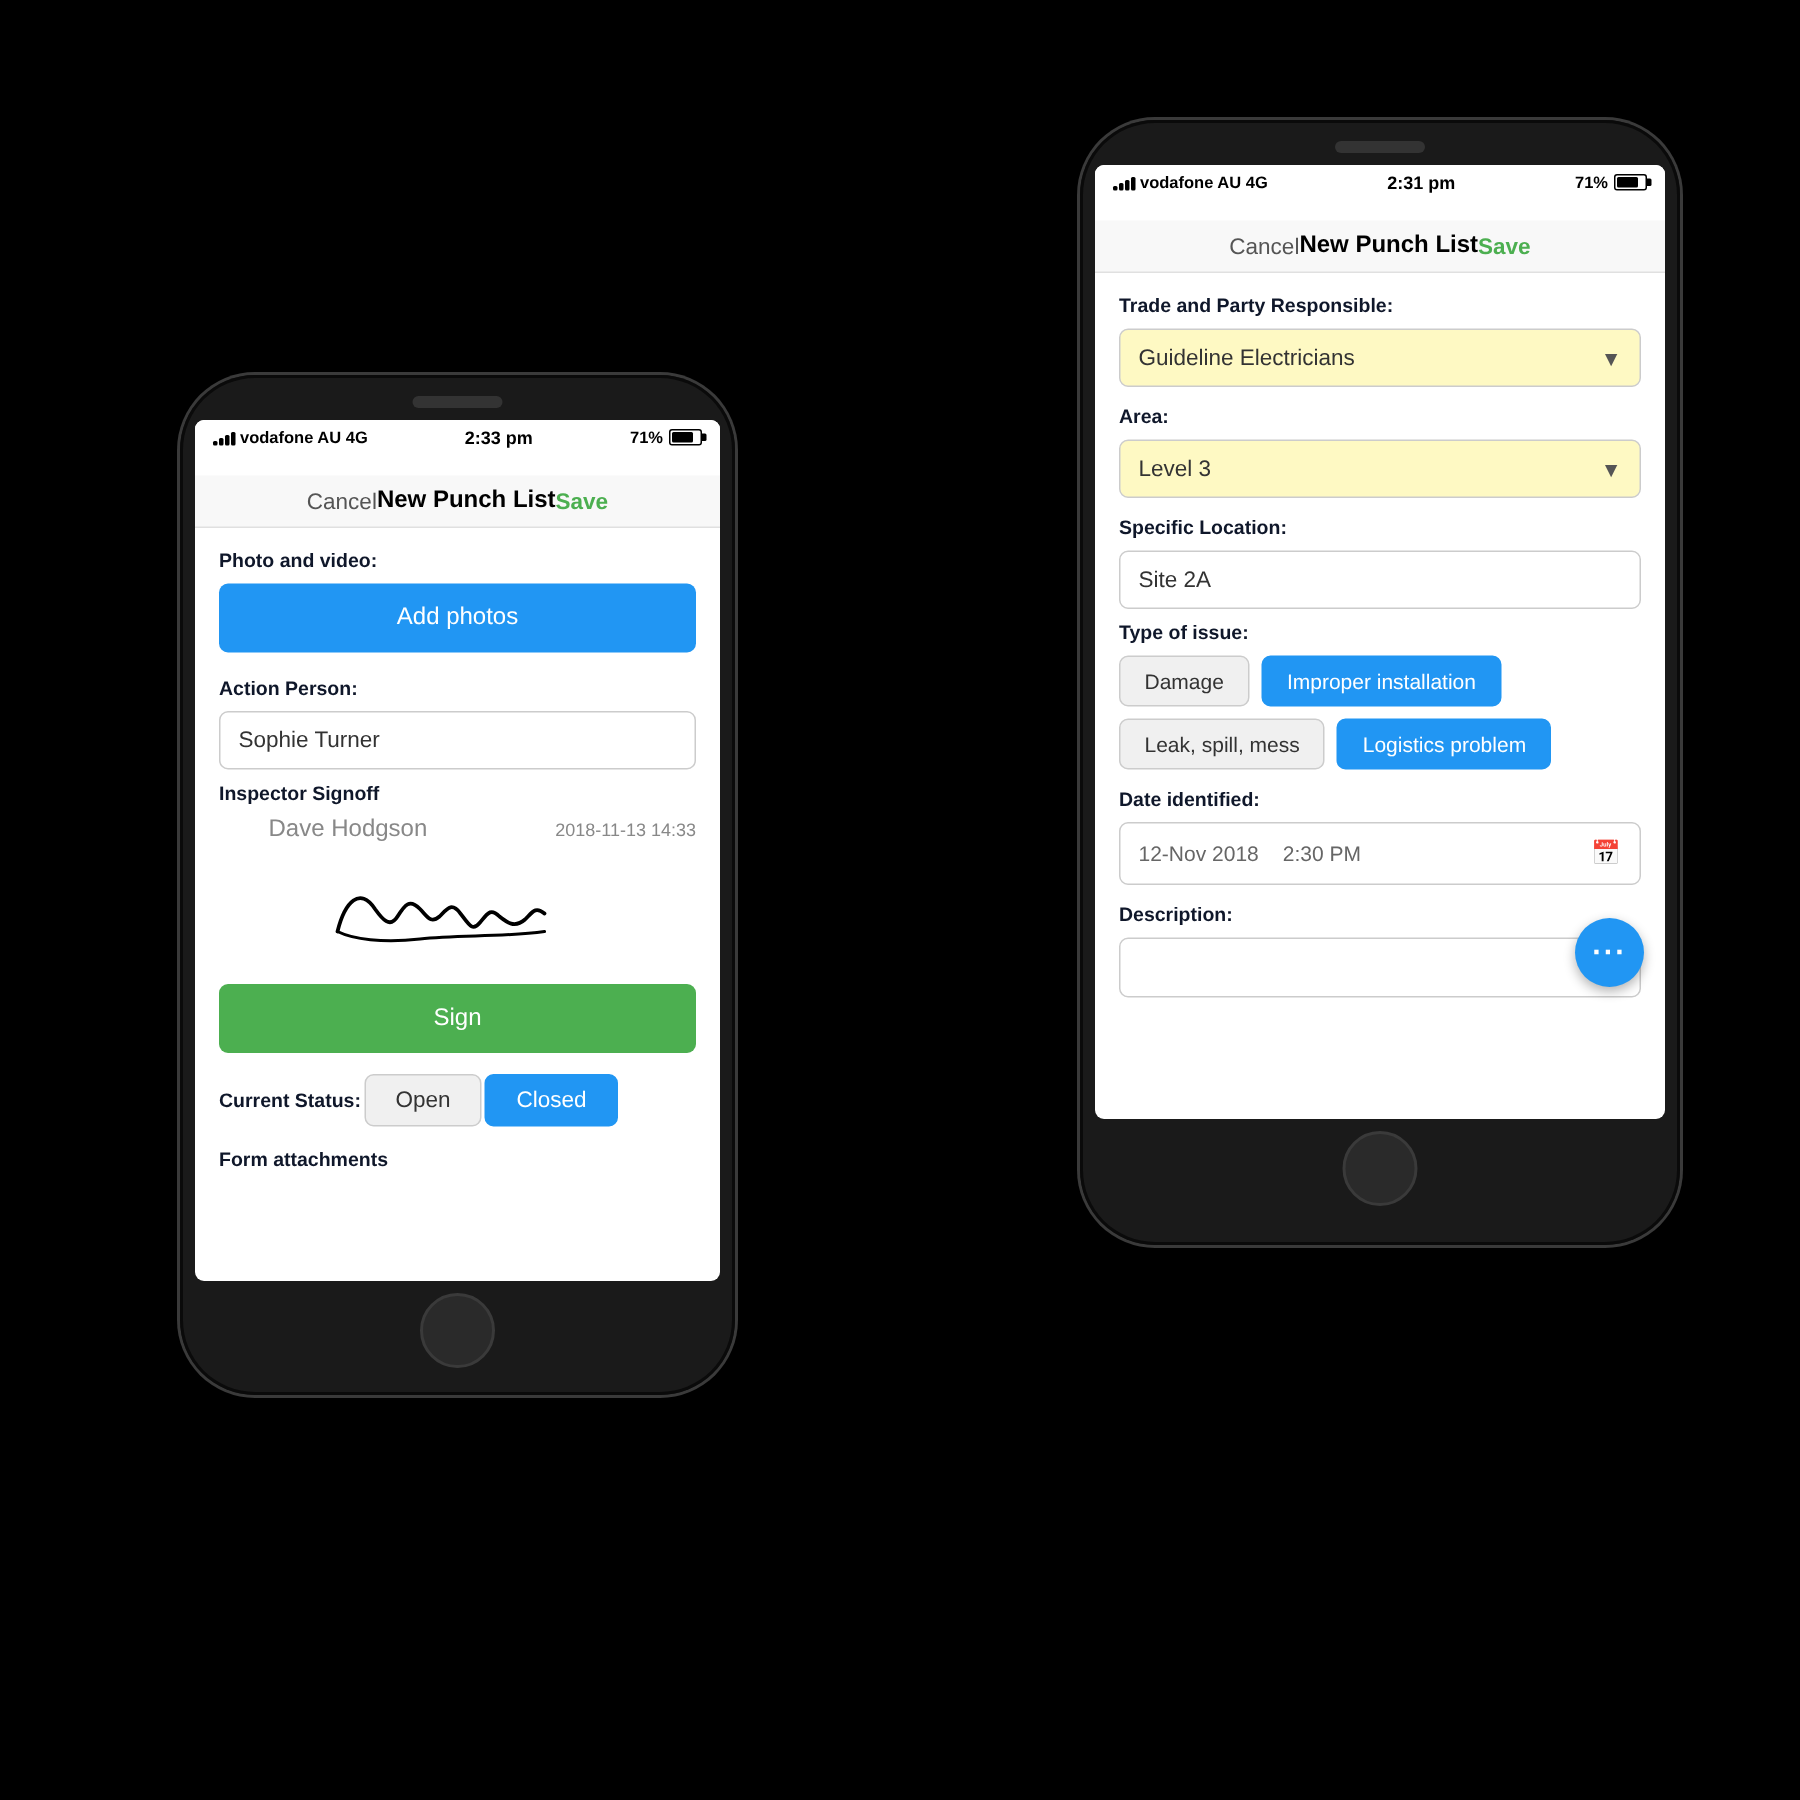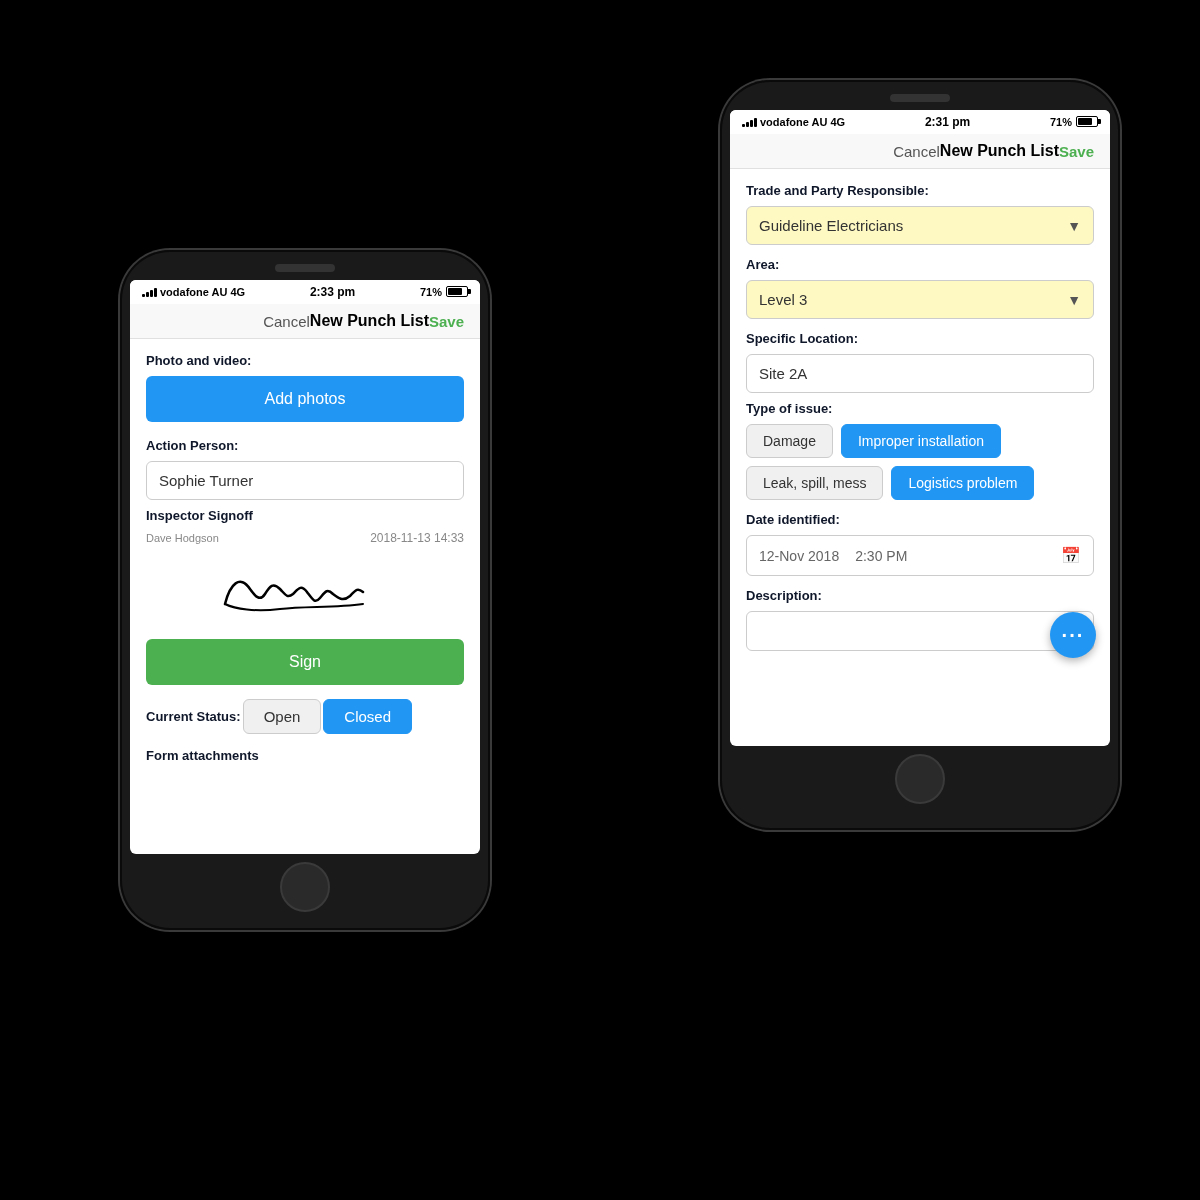--- a/index.html
+++ b/index.html
@@ -153,24 +153,25 @@
       height: 7px;
       background: #000;
       border-radius: 1px;
       margin: 0 1px;
     }
 
     
     .nav-bar {
       display: flex;
       align-items: center;
-      justify-content: flex-end;
+      justify-content: center;
       padding: 8px 16px;
       border-bottom: 1px solid #e0e0e0;
       background: #f8f8f8;
+      margin-top: 13px;
     }
 
     .nav-cancel {
       color: #555;
       font-size: 15px;
     }
 
     .nav-title {
       font-size: 16px;
       font-weight: 700;
@@ -222,22 +223,23 @@
     }
 
     .signoff-row {
       display: flex;
       justify-content: space-between;
       align-items: center;
       margin-bottom: 4px;
     }
 
     .signoff-name {
-      font-size: 11px;
+      font-size: 16px;
       color: #888;
+      margin-left: 33px;
     }
 
     .signoff-date {
       font-size: 12px;
       color: #888;
     }
 
     .signature-area {
       height: 80px;
       display: flex;

